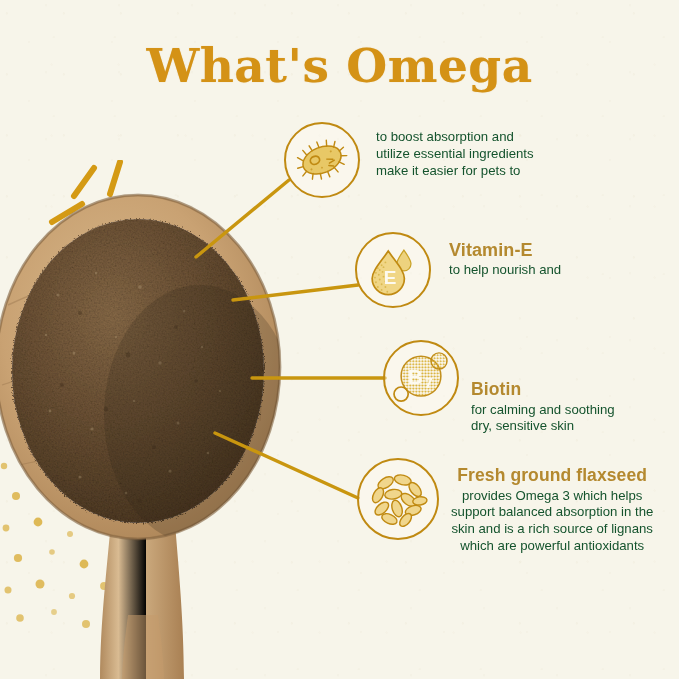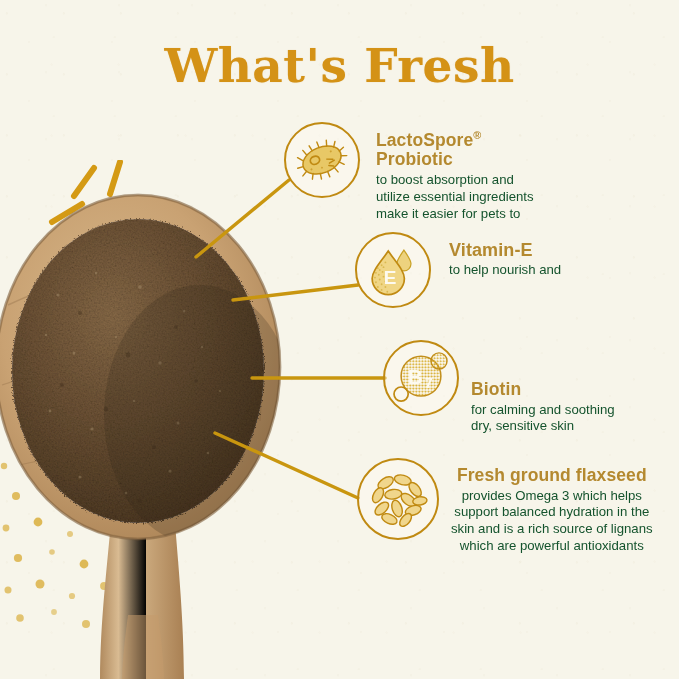--- a/index.html
+++ b/index.html
@@ -71,21 +71,21 @@
 
   .sup{font-size:.62em;vertical-align:super;}
 </style>
 </head>
 <body>
 
 <div id="stage">
 
   <div class="grain"></div>
 
-  <div class="title">What's Fresh</div>
+  <div class="title">What's Omega</div>
 
   <svg class="dots" viewBox="0 0 250 330">
     <g fill="#d9ae3c">
       <circle cx="14" cy="10" r="3.2" opacity=".75"></circle>
         <circle cx="46" cy="4" r="2.4" opacity=".6"></circle>
       <circle cx="78" cy="16" r="3.6" opacity=".8"></circle>
         <circle cx="110" cy="6" r="2.2" opacity=".5"></circle>
       <circle cx="6" cy="42" r="2.6" opacity=".6"></circle>
         <circle cx="38" cy="36" r="3.8" opacity=".85"></circle>
       <circle cx="70" cy="48" r="2.8" opacity=".65"></circle>
@@ -283,23 +283,20 @@
           </g>
           <g fill="#c08a12" opacity=".6">
             <circle cx="-14" cy="5" r="1.1"></circle>
               <circle cx="-3" cy="7.5" r="1"></circle>
             <circle cx="12" cy="-5" r="1.1"></circle>
           </g>
         </g>
       </svg>
     </div>
     <div class="txt" style="left:376px;top:129px;">
-      <div class="head h1">
-        <span>LactoSpore</span><span class="sup">®</span><span> Probiotic</span>
-      </div>
       <div class="body">
         <div>to boost absorption and</div>
         <div>utilize essential ingredients</div>
         <div>make it easier for pets to</div>
       </div>
     </div>
   </div>
 
   <div class="callout">
     <div class="cir" style="left:355px;top:232px;width:76px;height:76px;">
@@ -380,20 +377,20 @@
           <ellipse cx="32" cy="62" rx="8.5" ry="4.8" transform="rotate(24 32 62)"></ellipse>
           <ellipse cx="49" cy="63" rx="8" ry="4.5" transform="rotate(-50 49 63)"></ellipse>
           <ellipse cx="64" cy="43" rx="7.5" ry="4.3" transform="rotate(-8 64 43)"></ellipse>
         </g>
       </svg>
     </div>
     <div class="txt" style="left:451px;top:466px;text-align:center;">
       <div class="head h4">Fresh ground flaxseed</div>
       <div class="body">
         <div>provides Omega 3 which helps</div>
-        <div>support balanced hydration in the</div>
+        <div>support balanced absorption in the</div>
         <div>skin and is a rich source of lignans</div>
         <div>which are powerful antioxidants</div>
       </div>
     </div>
   </div>
 
 </div>
 
 </body></html>

